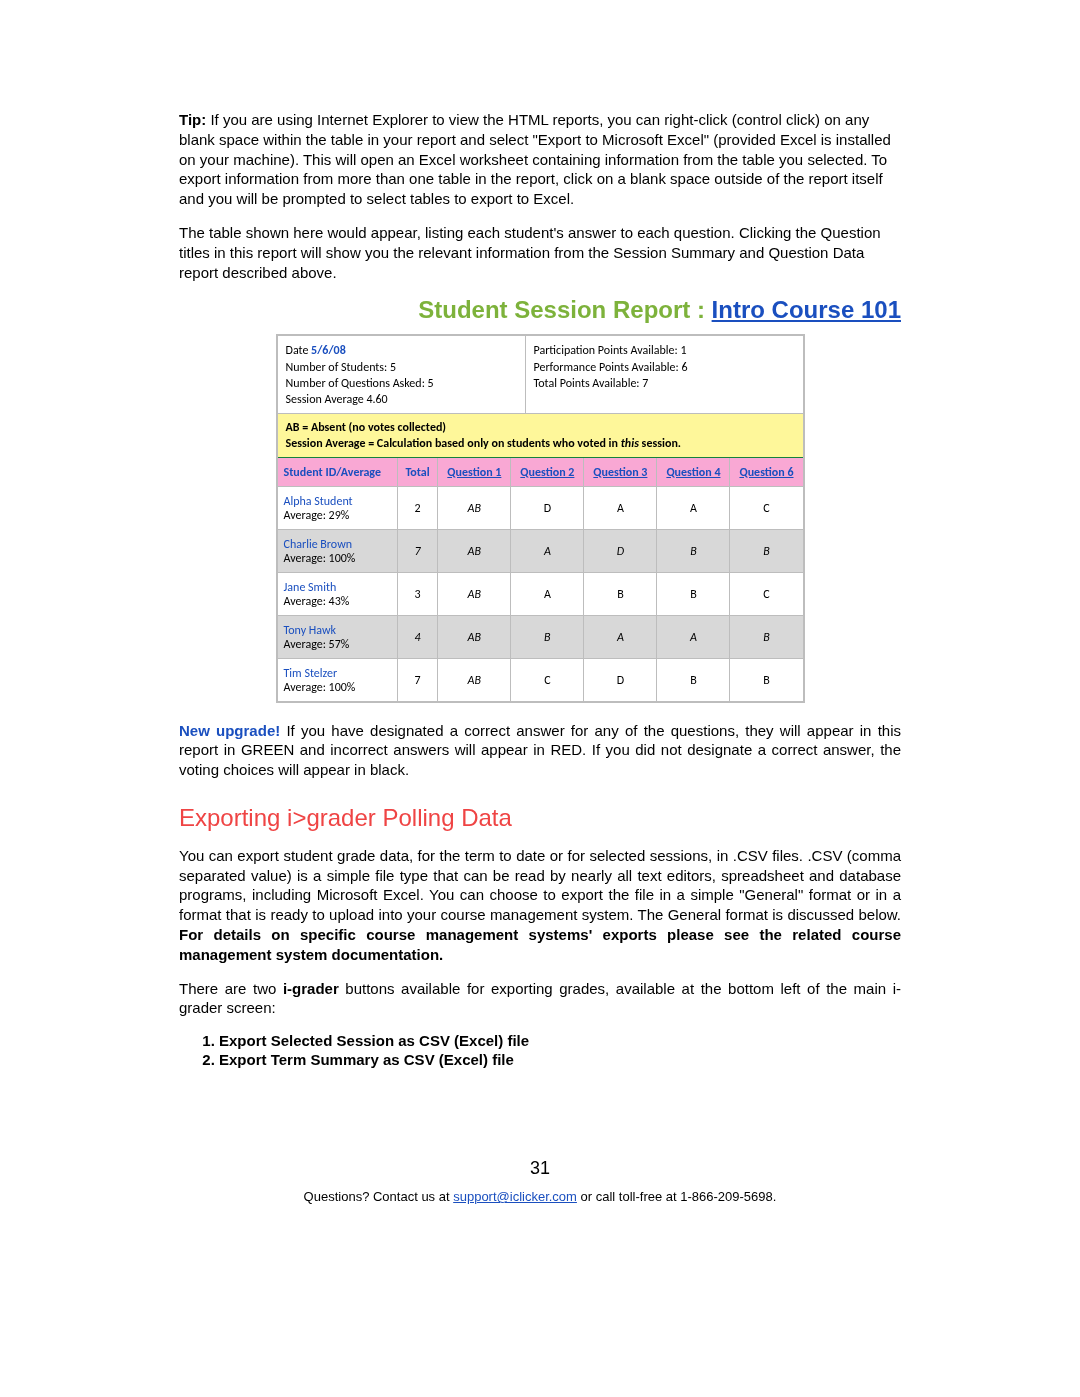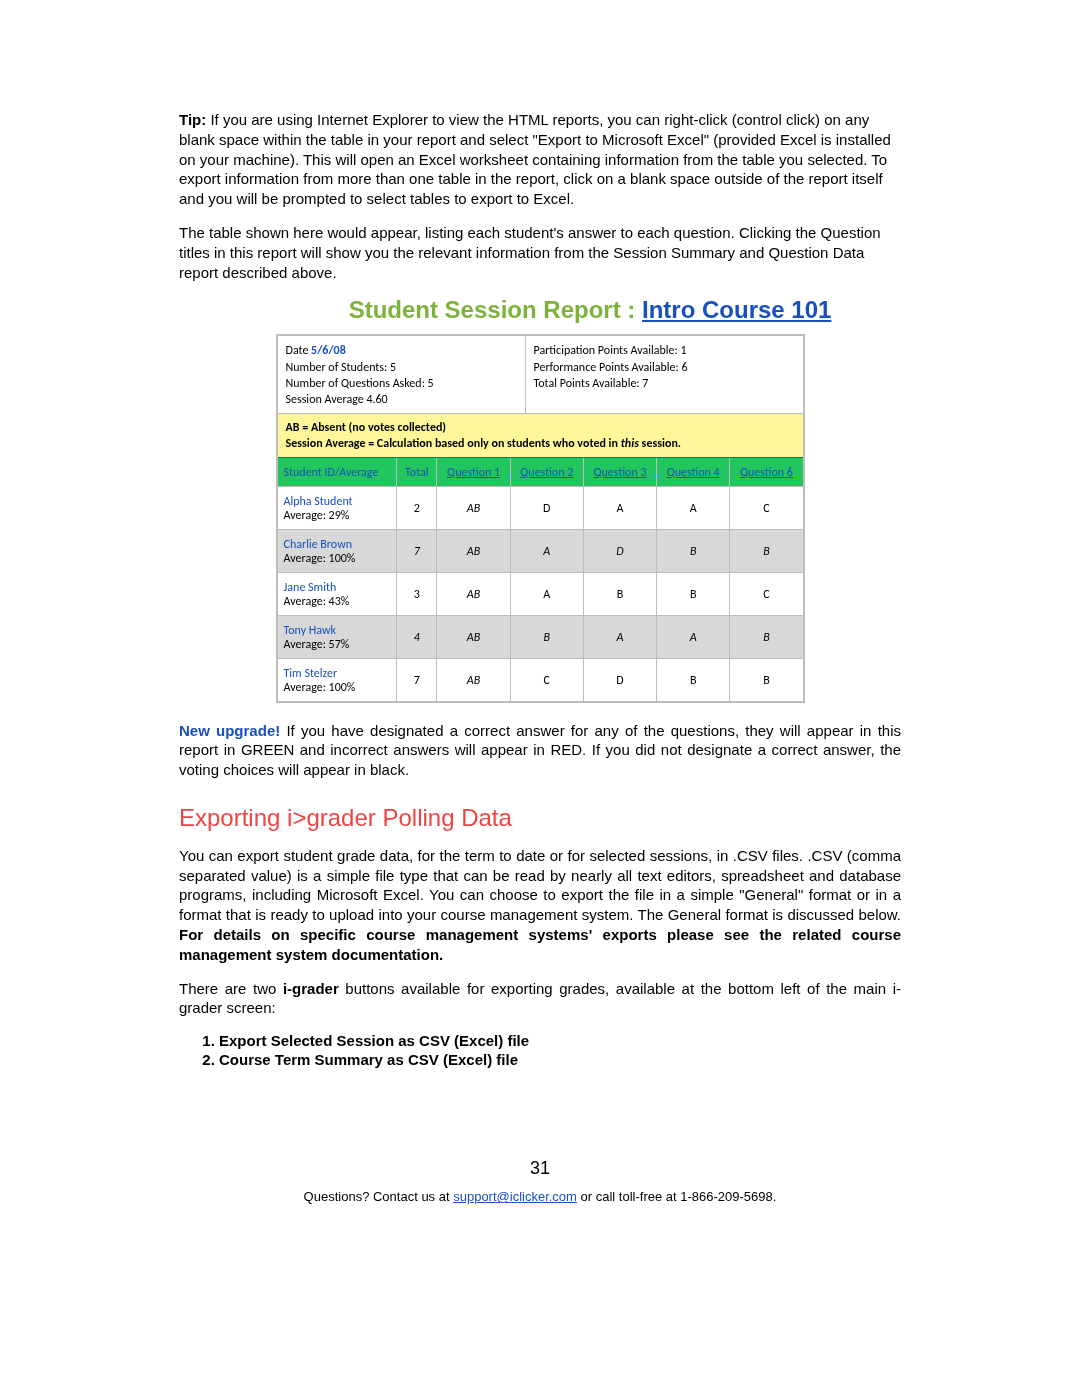--- a/index.html
+++ b/index.html
@@ -24,21 +24,21 @@
     color: #ef4444;
     font-family: "Trebuchet MS", Verdana, sans-serif;
     font-size: 24px;
     margin: 24px 0 14px 0;
   }
   .report-title {
     font-family: "Trebuchet MS", Verdana, sans-serif;
     font-size: 24px;
     font-weight: bold;
     margin: 8px 0 10px 0;
-    text-align: center;
+    text-align: right;
     padding-left: 100px;
   }
   .report-title .green { color: #7db23b; }
   .report-title .blue-link { color: #1a4fbf; text-decoration: underline; }
   .report-wrap {
     width: 525px;
     margin: 0 auto 18px auto;
     border: 2px solid #bdbdbd;
     background: #fff;
     font-family: Calibri, Arial, sans-serif;
@@ -65,22 +65,22 @@
     border-right: 1px solid #bdbdbd;
     border-bottom: 1px solid #bdbdbd;
     padding: 7px 6px;
     font-size: 12px;
     text-align: center;
   }
   .data-table th:last-child, .data-table td:last-child { border-right: none; }
   .data-table tr:last-child td { border-bottom: none; }
   .data-table th {
     color: #1a4fbf;
-    background: #22c55e;
-    font-weight: normal;
+    background: #f9a8d4;
+    font-weight: bold;
     text-decoration: underline;
   }
   .data-table th.col-student { text-align: left; text-decoration: none; }
   .data-table th.col-total { text-decoration: none; }
   .data-table td.student-cell { text-align: left; }
   .student-name { color: #1a4fbf; font-weight: normal; }
   .student-avg { color: #000; }
   .row-shade td { background: #d8d8d8; font-style: italic; }
   .row-shade .student-name { font-style: normal; }
   .row-shade .student-avg { font-style: normal; }
@@ -201,21 +201,21 @@
   <p class="justify">
     <span>You can export student grade data, for the term to date or for selected sessions, in .CSV files. .CSV (comma separated value) is a simple file type that can be read by nearly all text editors, spreadsheet and database programs, including Microsoft Excel.  You can choose to export the file in a simple "General" format or in a format that is ready to upload into your course management system. The General format is discussed below. </span><b>For details on specific course management systems' exports please see the related course management system documentation.</b>
   </p>
 
   <p class="justify">
     <span>There are two </span><b>i-grader</b><span> buttons available for exporting grades, available at the bottom left of the main i-grader screen:</span>
   </p>
 
   <ol class="export-list">
     <li>Export Selected Session as CSV (Excel) file</li>
-    <li>Course Term Summary as CSV (Excel) file</li>
+    <li>Export Term Summary as CSV (Excel) file</li>
   </ol>
 
   <div class="page-num">31</div>
 
   <div class="footer">
     <span>Questions? Contact us at </span><a>support@iclicker.com</a><span> or call toll-free at 1-866-209-5698.</span>
   </div>
 
 </div>
 

